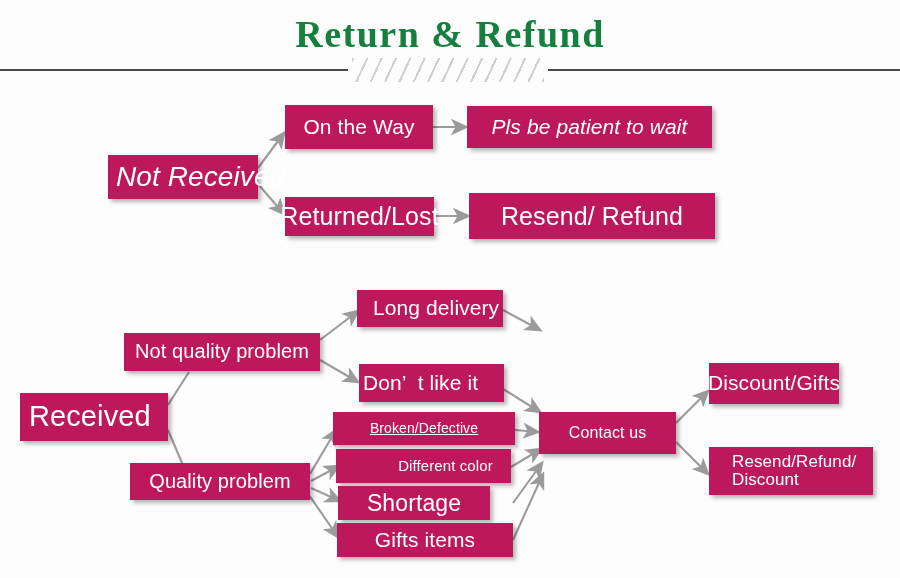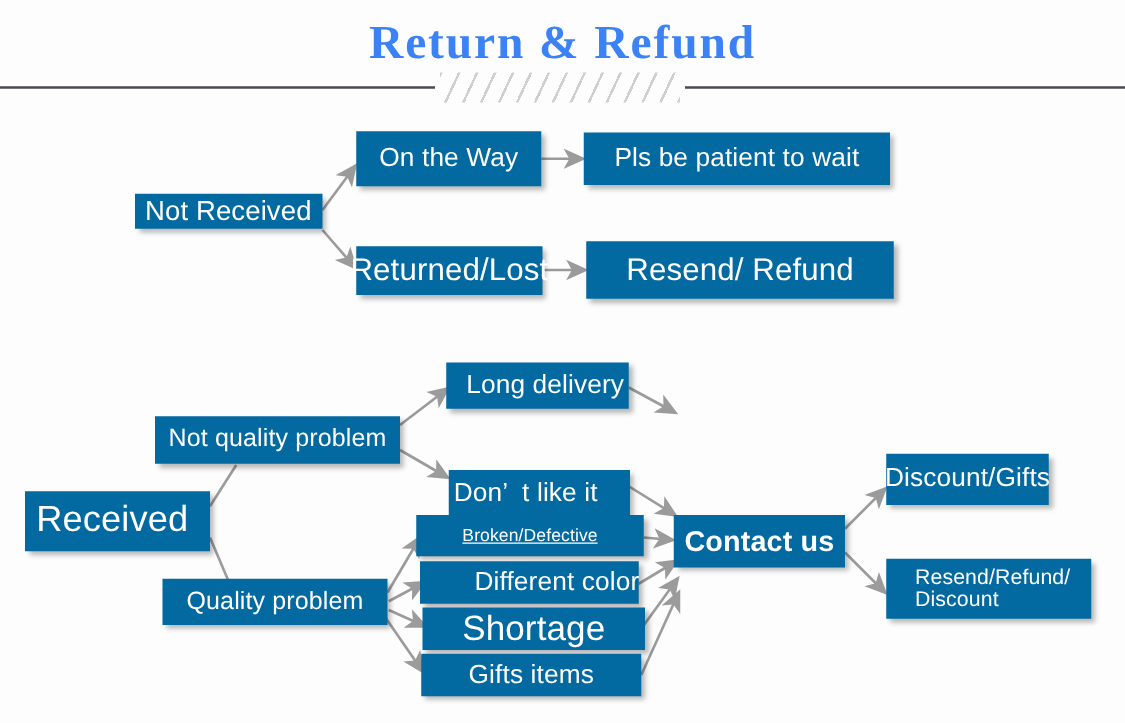--- a/index.html
+++ b/index.html
@@ -31,21 +31,21 @@
   .title {
     position: absolute;
     left: 0;
     top: 12px;
     width: 900px;
     text-align: center;
     font-family: "Liberation Serif", "DejaVu Serif", serif;
     font-size: 38px;
     font-weight: 700;
     letter-spacing: 1.5px;
-    color: #3b82f6;
+    color: #15803d;
     white-space: nowrap;
   }
   .rule {
     position: absolute;
     top: 69px;
     height: 2px;
     background: #4a4a4f;
   }
   .rule-left  { left: 0px;   width: 348px; }
   .rule-right { left: 548px; width: 352px; }
@@ -58,21 +58,21 @@
     background-image: repeating-linear-gradient(
       115deg,
       #cfcfd2 0px, #cfcfd2 2px,
       rgba(255,255,255,0) 2px, rgba(255,255,255,0) 13px
     );
   }
 
   
   .box {
     position: absolute;
-    background: #0369a1;
+    background: #be185d;
     color: #ffffff;
     box-shadow: 3px 3px 4px rgba(0,0,0,0.28);
     display: flex;
     align-items: center;
     box-sizing: border-box;
     font-family: "Liberation Sans", sans-serif;
     font-size: 19px;
     line-height: 1.08;
     white-space: pre;
     letter-spacing: 0.1px;
@@ -140,48 +140,48 @@
       <path d="M676,423 L708,391"></path>
       <path d="M676,442 L708,474"></path>
     </g>
 
     <g stroke="#9b9b9b" stroke-width="2.1" fill="none">
       <path d="M168,405 L189,372"></path>
       <path d="M168,430 L185,470"></path>
     </g>
   </svg>
 
-  <div class="box left" style="left:108px; top:155px; width:150px; height:28px; padding-left:8px; font-size:22px;">Not Received</div>
+  <div class="box left" style="left:108px; top:155px; width:150px; height:44px; padding-left:8px; font-size:28px;font-style:italic;">Not Received</div>
 
   <div class="box center" style="left:285px; top:105px; width:148px; height:44px; font-size:21px;">On the Way</div>
 
   <div class="box center" style="left:285px; top:197px; width:149px; height:39px; font-size:25px;">Returned/Lost</div>
 
-  <div class="box center" style="left:467px; top:106px; width:245px; height:42px; font-size:21px;">Pls be patient to wait</div>
+  <div class="box center" style="left:467px; top:106px; width:245px; height:42px; font-size:21px;font-style:italic;">Pls be patient to wait</div>
 
   <div class="box left" style="left:20px; top:393px; width:148px; height:48px; padding-left:9px; font-size:29px;">Received</div>
 
   <div class="box center" style="left:469px; top:193px; width:246px; height:46px; font-size:25px;">Resend/ Refund</div>
 
   <div class="box center" style="left:124px; top:333px; width:196px; height:38px; font-size:20px;">Not quality problem</div>
 
   <div class="box center" style="left:130px; top:463px; width:180px; height:37px; font-size:20px;">Quality problem</div>
 
   <div class="box left" style="left:357px; top:290px; width:146px; height:37px; padding-left:16px; font-size:21px;">Long delivery</div>
 
-  <div class="box left" style="left:359px; top:364px; width:145px; height:38px; padding-left:4px; font-size:21px;margin-top:12px;">Don’  t like it</div>
+  <div class="box left" style="left:359px; top:364px; width:145px; height:38px; padding-left:4px; font-size:21px;">Don’  t like it</div>
 
   <div class="box center" style="left:333px; top:412px; width:182px; height:33px; font-size:14px;text-decoration:underline;">Broken/Defective</div>
 
-  <div class="box center" style="left:336px; top:449px; width:175px; height:34px; font-size:21px;padding-left:44px;">Different color</div>
+  <div class="box center" style="left:336px; top:449px; width:175px; height:34px; font-size:15px;padding-left:44px;">Different color</div>
 
-  <div class="box center" style="left:338px; top:486px; width:178px; height:34px; font-size:28px;">Shortage</div>
+  <div class="box center" style="left:338px; top:486px; width:152px; height:34px; font-size:23px;">Shortage</div>
 
   <div class="box center" style="left:337px; top:523px; width:176px; height:34px; font-size:21px;">Gifts items</div>
 
-  <div class="box center" style="left:539px; top:412px; width:137px; height:42px; font-size:23px;font-weight:bold;">Contact us</div>
+  <div class="box center" style="left:539px; top:412px; width:137px; height:42px; font-size:16px;">Contact us</div>
 
   <div class="box center" style="left:709px; top:363px; width:130px; height:41px; font-size:21px;">Discount/Gifts</div>
 
   <div class="box left" style="left:709px; top:447px; width:164px; height:48px; padding-left:23px; font-size:17px;">Resend/Refund/
 Discount</div>
 
 </div>
 
 </body></html>

